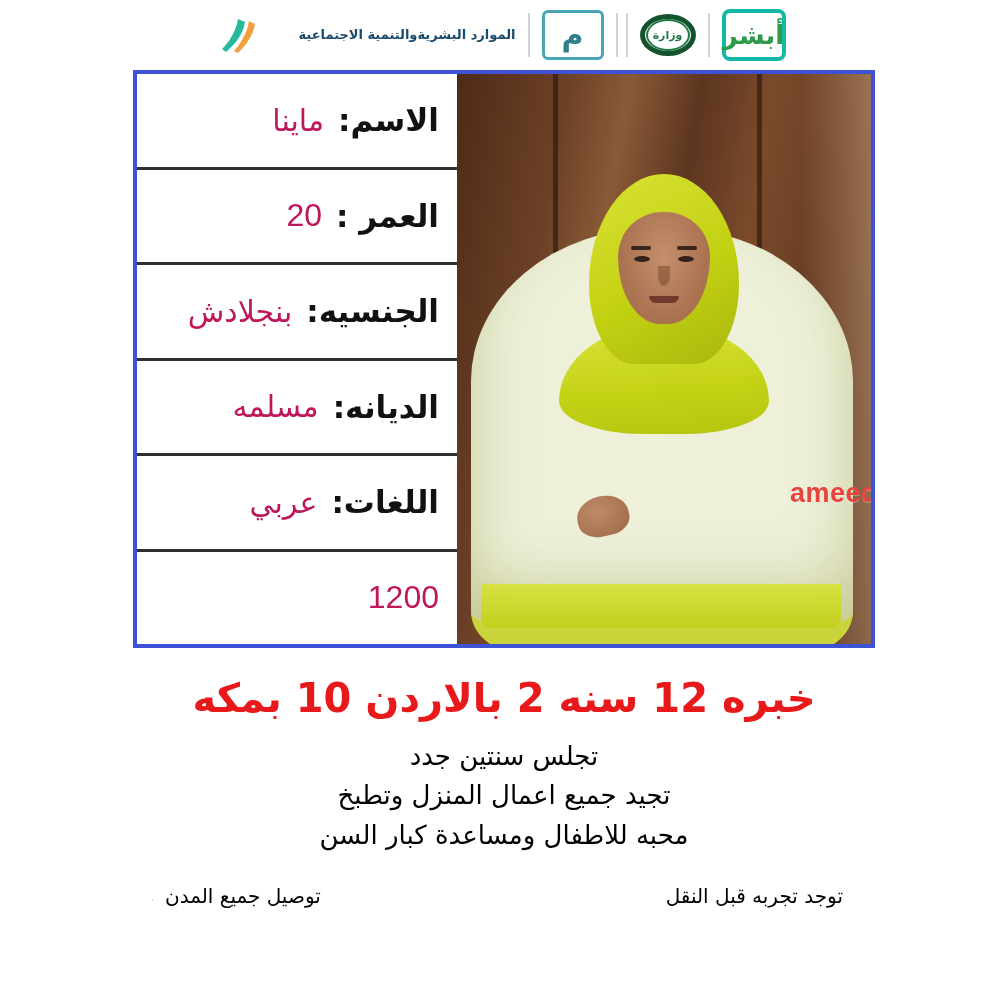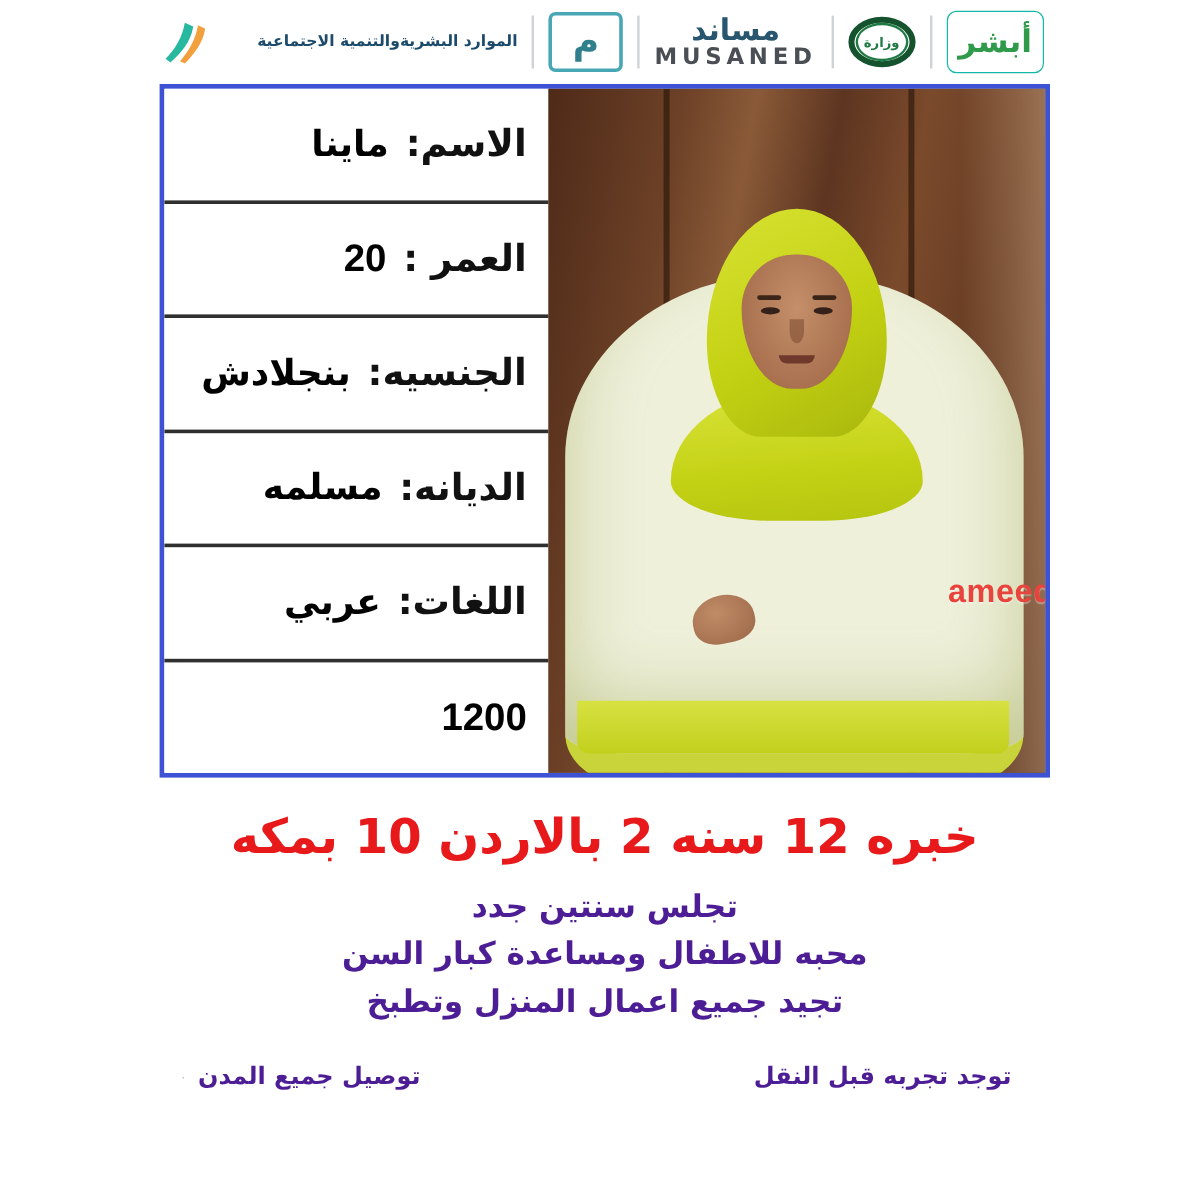--- a/index.html
+++ b/index.html
@@ -141,23 +141,23 @@
     display: flex;
     align-items: center;
     justify-content: center;
     font-size: 11px;
     color: #1f7a44;
     font-weight: bold;
   }
 
   
   .green-mark {
-    width: 81px;
+    width: 64px;
     height: 52px;
-    border: 1px solid #14b8a6;
+    border: 4px solid #14b8a6;
     border-radius: 8px;
     box-sizing: border-box;
     display: flex;
     align-items: center;
     justify-content: center;
     color: #2e9a4a;
     font-size: 26px;
     font-weight: bold;
     line-height: 1;
   }
@@ -360,22 +360,22 @@
   }
   .info-row:last-child { border-bottom: none; }
   .info-label {
     font-size: 31px;
     font-weight: bold;
     color: #111111;
     font-family: "DejaVu Sans", sans-serif;
   }
   .info-value {
     font-size: 30px;
-    font-weight: bold;
-    color: #000000;
+    font-weight: normal;
+    color: #be185d;
     font-family: "DejaVu Sans", sans-serif;
   }
   .info-value.num {
     font-family: "Liberation Sans", sans-serif;
     font-size: 32px;
   }
 
   
   .notes {
     position: absolute;
@@ -391,22 +391,22 @@
   .headline {
     font-size: 40px;
     font-weight: bold;
     color: #e8191b;
     line-height: 1.22;
     margin: 4px 0 14px 0;
     white-space: nowrap;
   }
   .note-line {
     font-size: 26px;
-    font-weight: bold;
-    color: #4c1d95;
+    font-weight: normal;
+    color: #000000;
     line-height: 1.52;
     white-space: nowrap;
   }
   .note-footer {
     display: flex;
     flex-direction: row;
     justify-content: space-between;
     align-items: baseline;
     margin-top: 26px;
     padding: 0 22px;
@@ -445,26 +445,20 @@
     <div class="logo-div"></div>
 
     <div class="logo-cell">
       <div class="musaned-house">
         <span class="musaned-glyph">م</span>
       </div>
     </div>
 
     <div class="logo-div"></div>
 
-    <div class="logo-cell">
-      <div class="musaned-word">
-        <span class="musaned-ar">مساند</span>
-        <span class="musaned-en">MUSANED</span>
-      </div>
-    </div>
 
     <div class="logo-div"></div>
 
     <div class="logo-cell">
       <div class="seal">
         <div class="seal-inner">وزارة</div>
       </div>
     </div>
 
     <div class="logo-div"></div>
@@ -534,22 +528,22 @@
         <span class="info-value num">1200</span>
       </div>
 
     </div>
   </div>
 
   <div class="notes">
     <div class="headline">خبره 12 سنه 2 بالاردن 10 بمكه</div>
 
     <div class="note-line">تجلس سنتين جدد</div>
+    <div class="note-line">تجيد جميع اعمال المنزل وتطبخ</div>
     <div class="note-line">محبه للاطفال ومساعدة كبار السن</div>
-    <div class="note-line">تجيد جميع اعمال المنزل وتطبخ</div>
 
     <div class="note-footer">
       <div class="note-line">توجد تجربه قبل النقل</div>
       <div class="note-line">توصيل جميع المدن</div>
     </div>
 
     <div class="tiny-mark">·</div>
   </div>
 
 </div>

